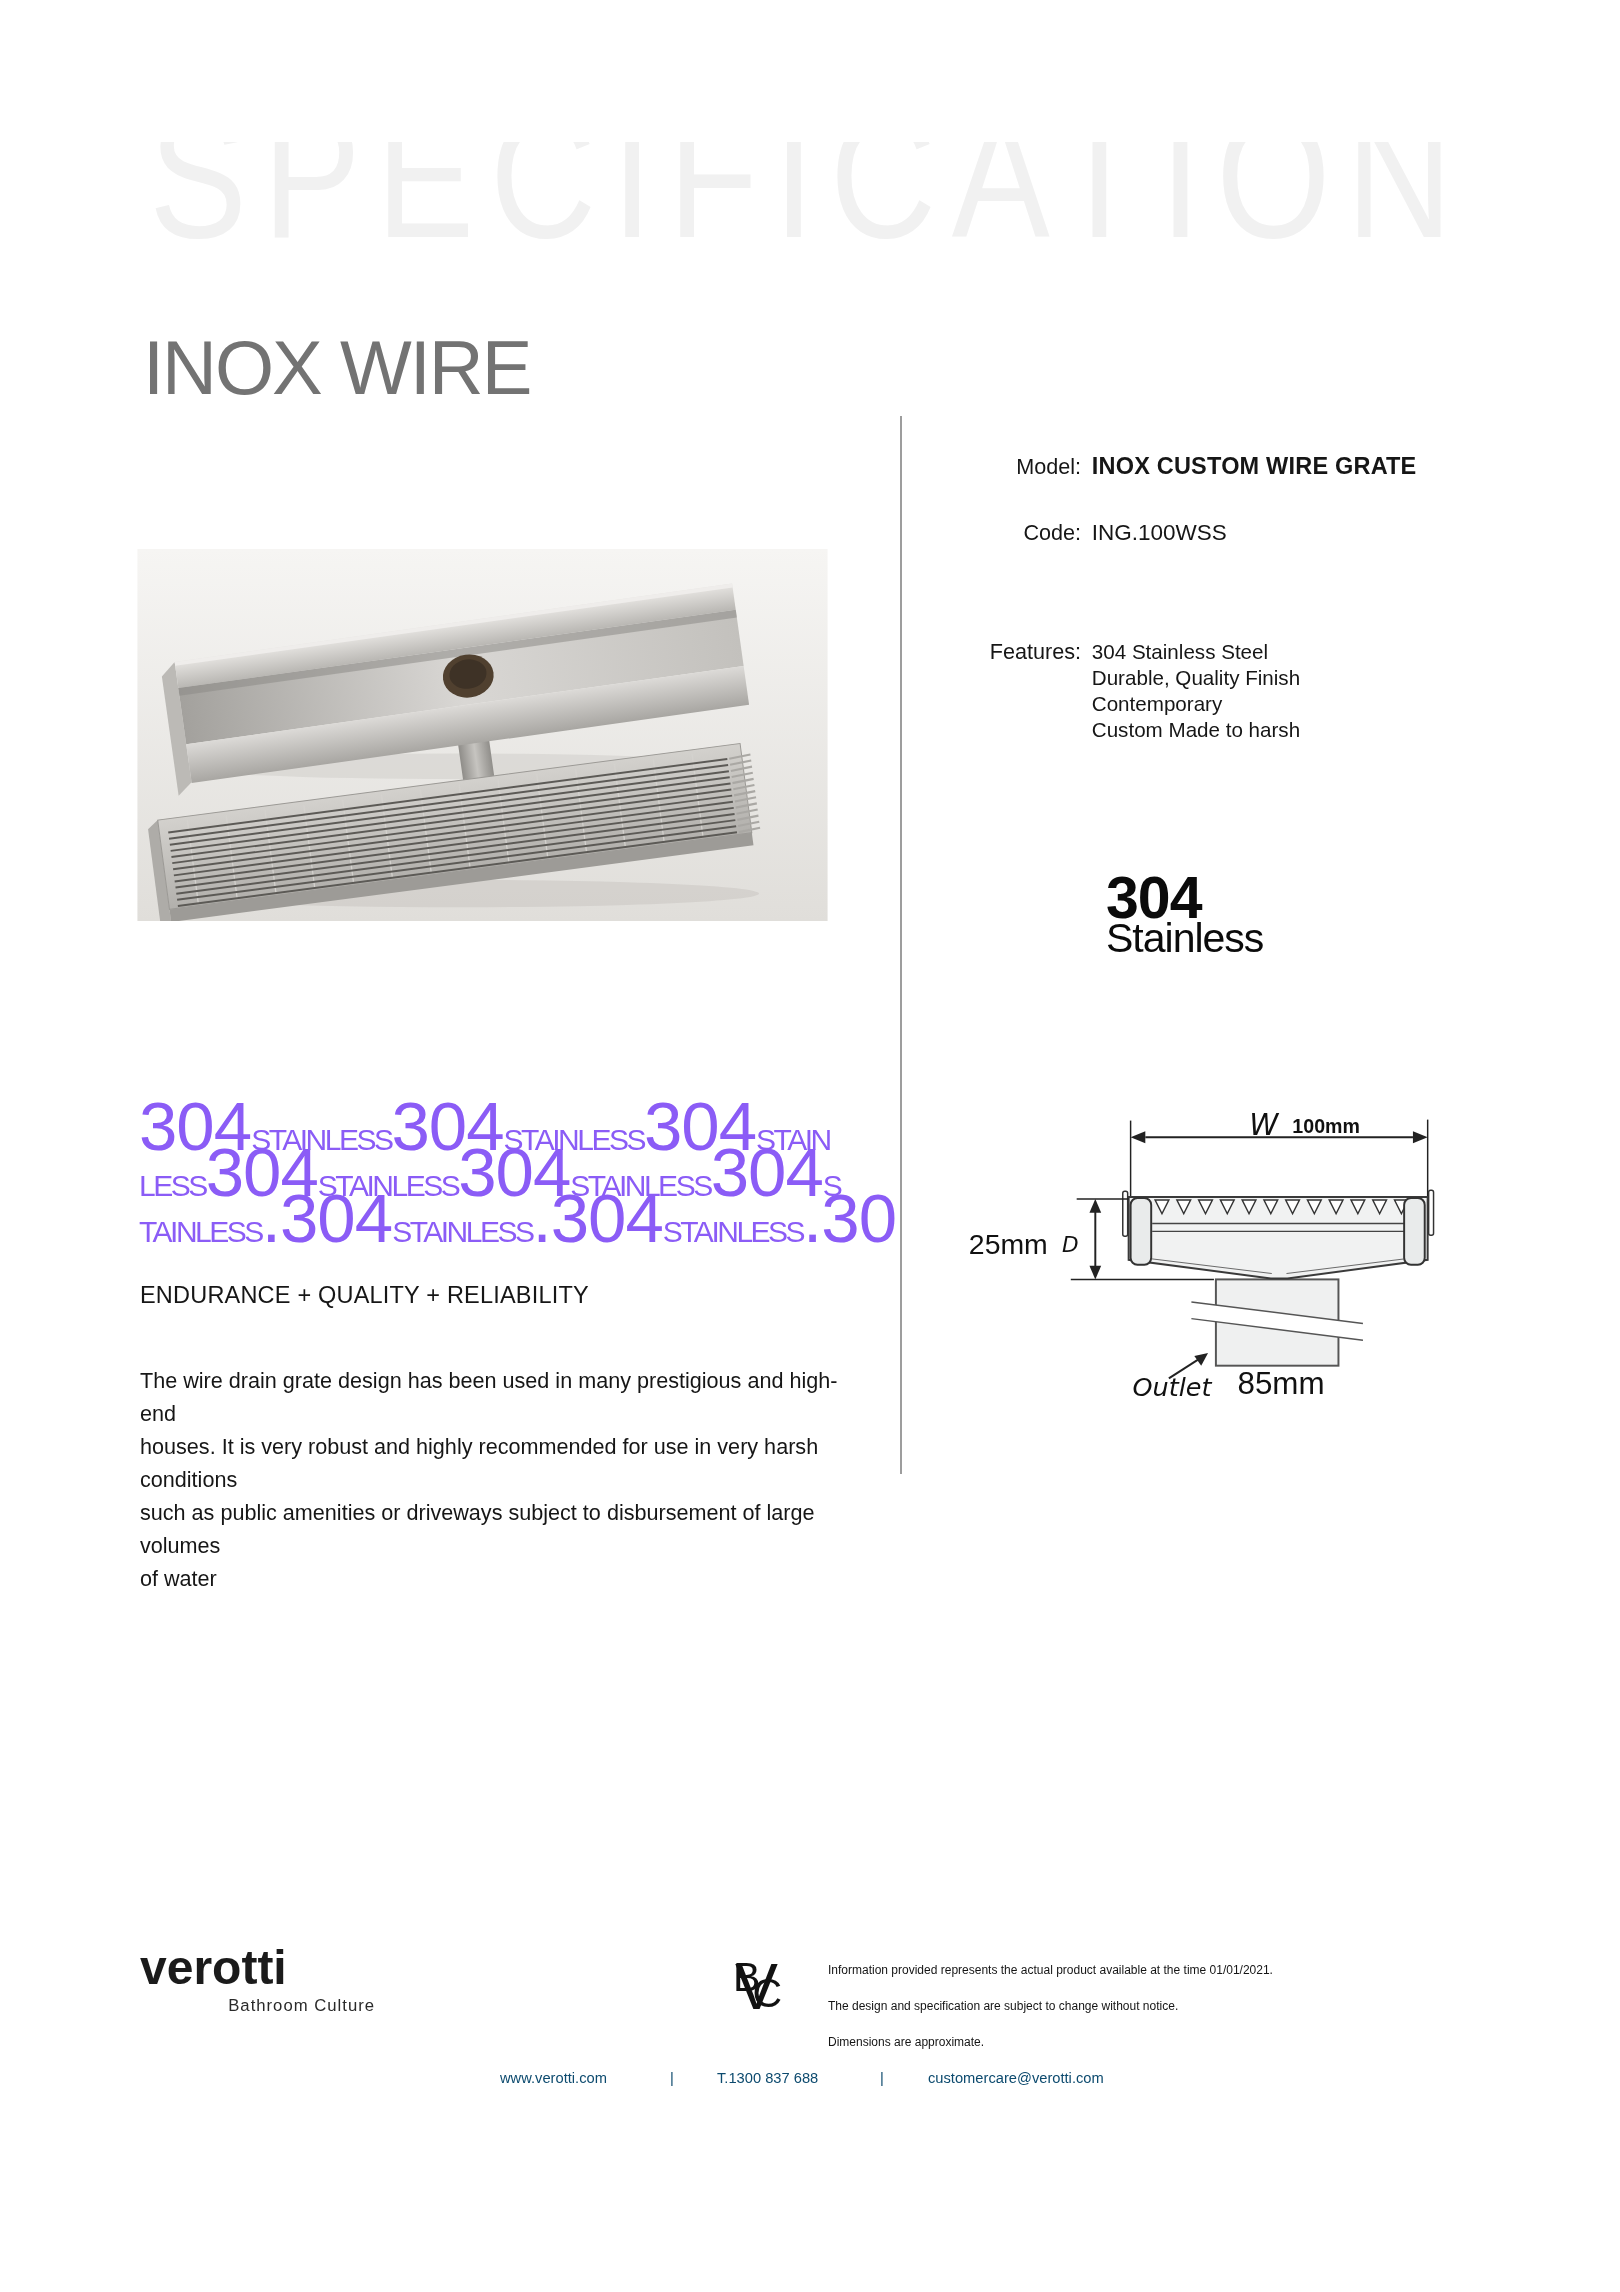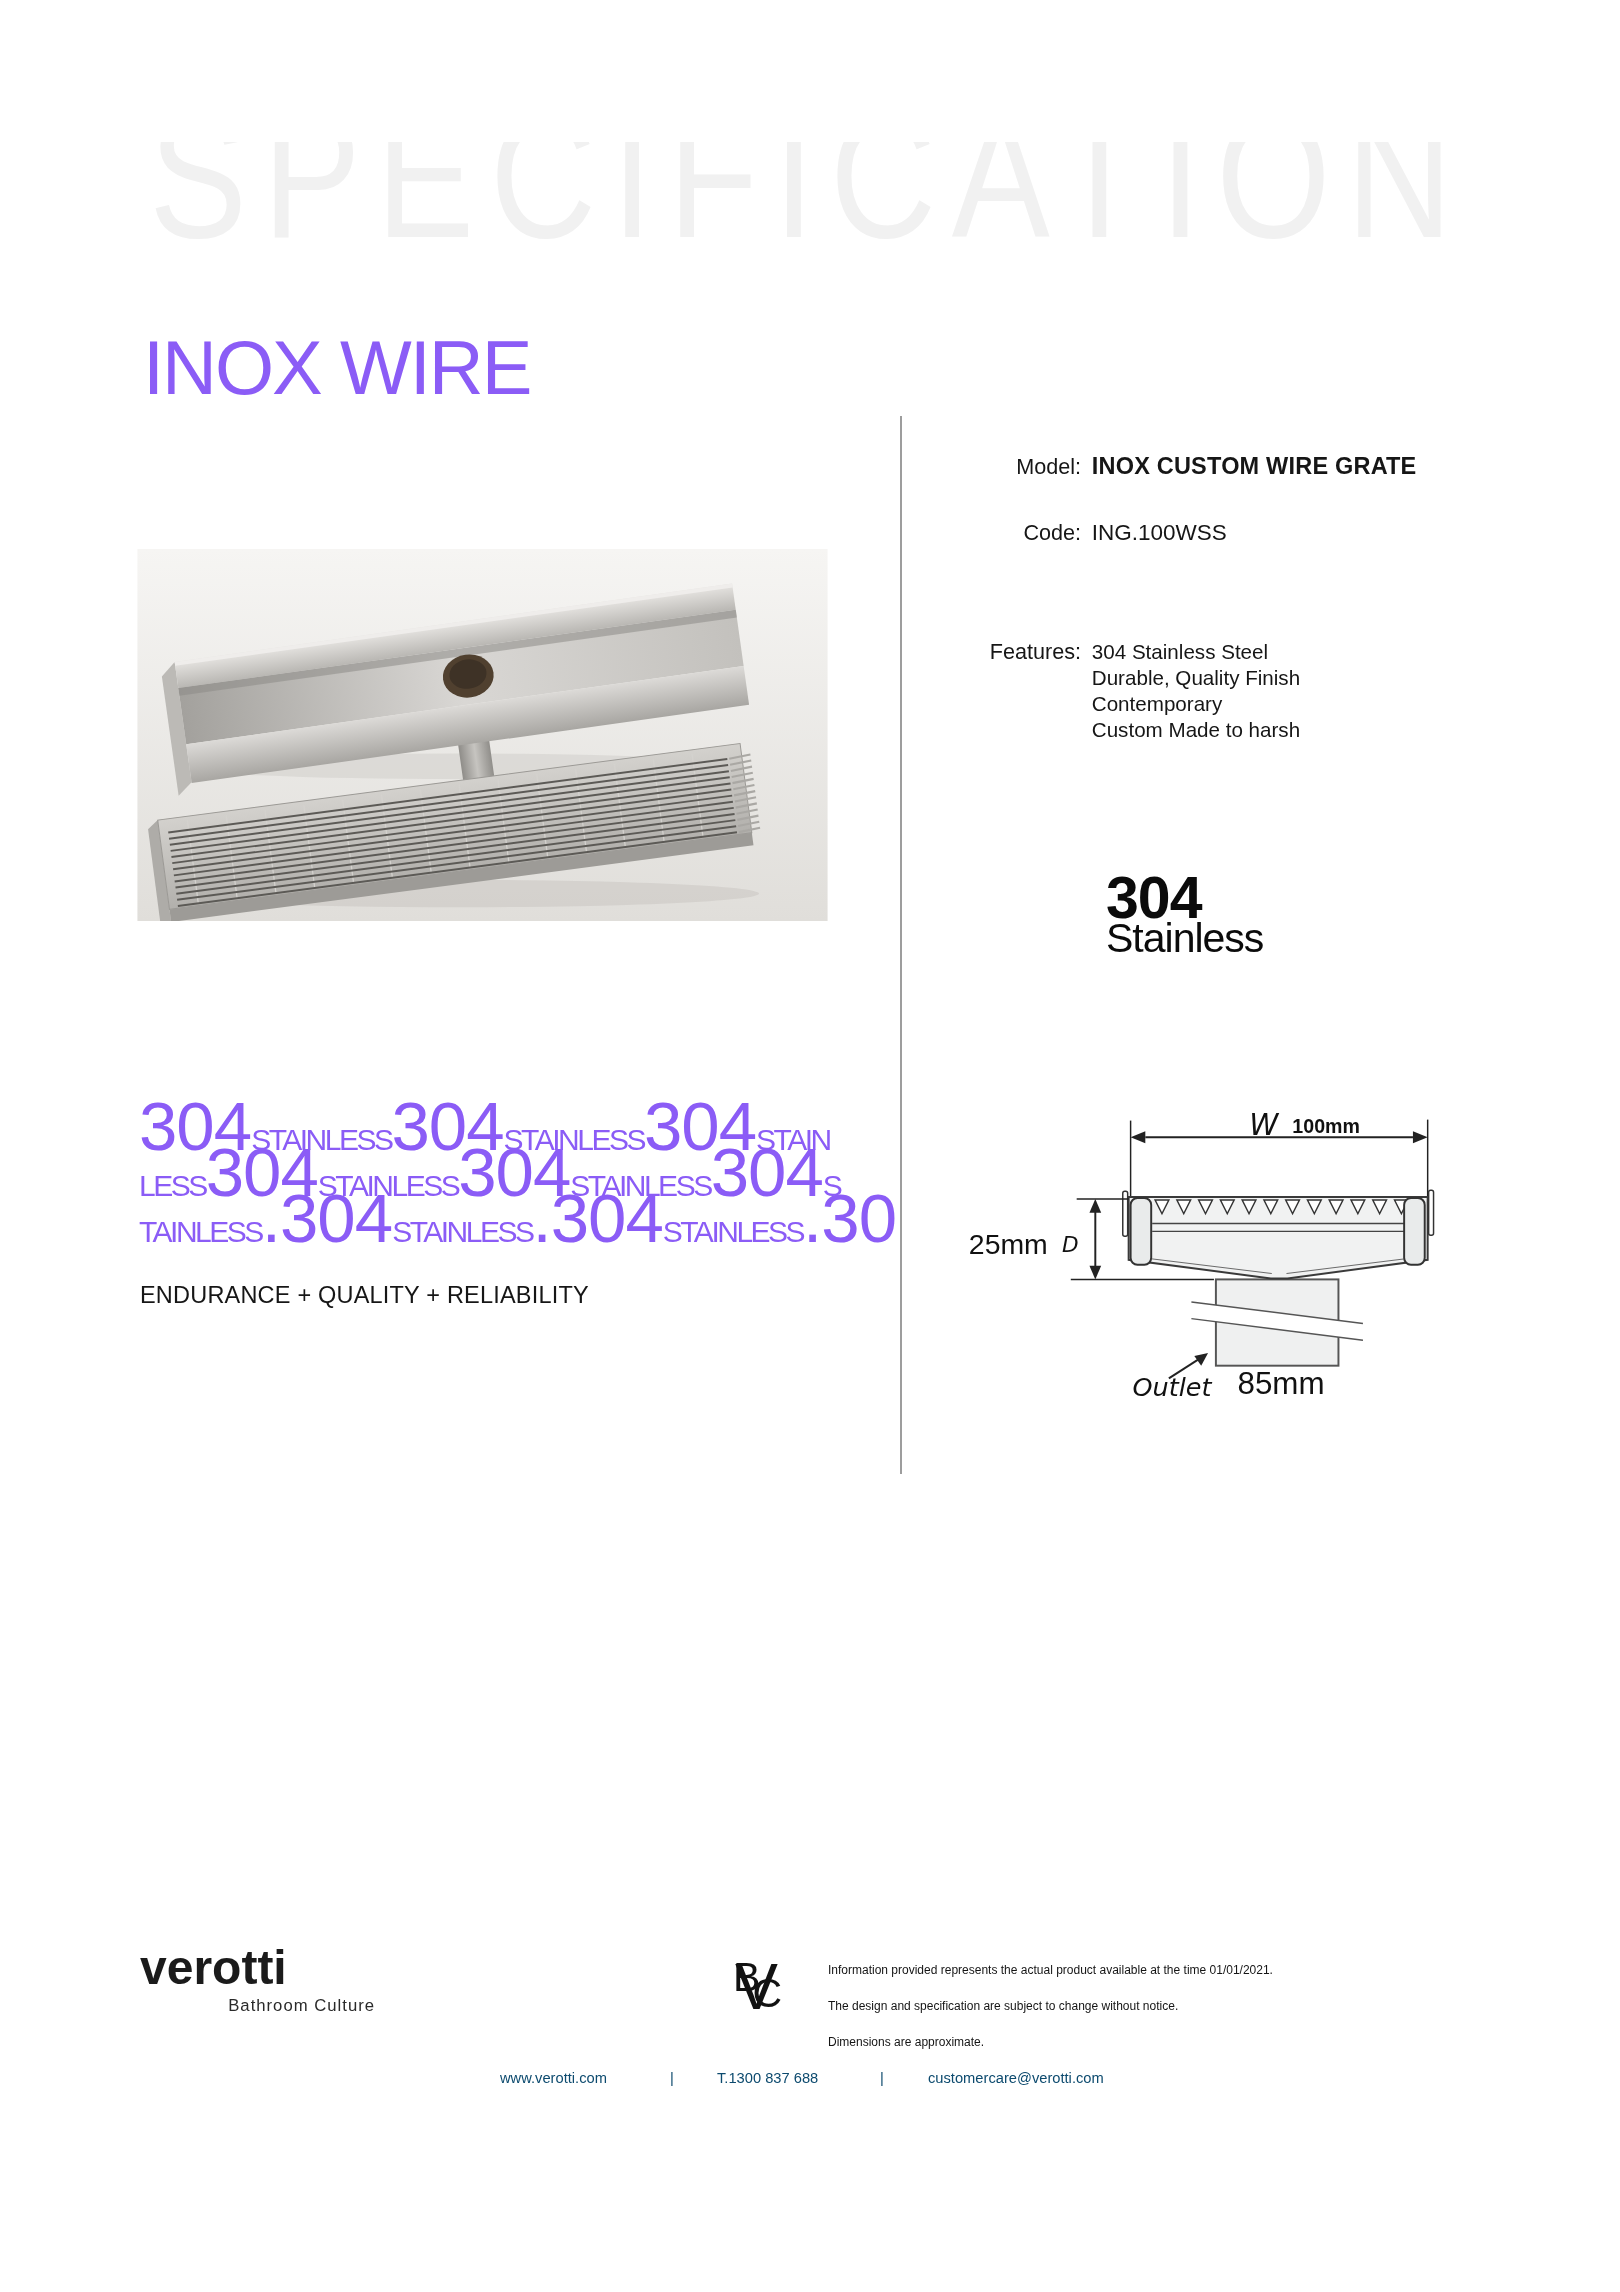--- a/index.html
+++ b/index.html
@@ -8,21 +8,21 @@
     position:relative; width:1620px; height:2293px; margin:0 auto;
     background:#ffffff; overflow:hidden;
     font-family:"Liberation Sans", sans-serif; color:#161616;
   }
   .abs { position:absolute; }
 
   
   .wm-svg { position:absolute; left:147px; top:142px; overflow:hidden; }
 
   
-  .title { position:absolute; left:143px; top:324px; font-size:76px; letter-spacing:-2px; color:#8b5cf6; white-space:nowrap; }
+  .title { position:absolute; left:143px; top:324px; font-size:76px; letter-spacing:-2px; color:#737373; white-space:nowrap; }
 
   
   .divider { position:absolute; left:900px; top:416px; width:2px; height:1058px; background:#9d9d9d; }
 
   
   .spec-row { position:absolute; left:961px; display:flex; align-items:baseline; }
   .spec-label { width:120px; text-align:right; font-size:21.6px; flex:none; }
   .spec-value { margin-left:10.8px; font-size:22.5px; }
   .spec-value.bold { font-weight:bold; font-size:23.5px; letter-spacing:0.2px; }
   .feature-line { font-size:20.6px; line-height:26px; }
@@ -197,20 +197,24 @@
     <div class="badge-word">Stainless</div>
   </div>
 
   <div class="pattern" id="pattern-block">
       <div class="p-line"><span class="b">304</span><span class="s">STAINLESS</span><span class="b">304</span><span class="s">STAINLESS</span><span class="b">304</span><span class="s">STAIN</span></div>
       <div class="p-line"><span class="s">LESS</span><span class="b">304</span><span class="s">STAINLESS</span><span class="b">304</span><span class="s">STAINLESS</span><span class="b">304</span><span class="s">S</span></div>
       <div class="p-line"><span class="s">TAINLESS</span><span class="b">.</span><span class="b">304</span><span class="s">STAINLESS</span><span class="b">.</span><span class="b">304</span><span class="s">STAINLESS</span><span class="b">.</span><span class="b">30</span></div>
     </div>
 
   <div class="tagline">ENDURANCE + QUALITY + RELIABILITY</div>
+  <div class="description">The wire drain grate design has been used in many prestigious and high-end
+houses. It is very robust and highly recommended for use in very harsh conditions
+such as public amenities or driveways subject to disbursement of large volumes
+of water</div>
 
   <svg class="abs" style="left:961px; top:1093px;" width="500" height="314" viewBox="0 0 510 320">
 
     <g stroke="#222" stroke-width="2">
       <line x1="188" y1="45" x2="461" y2="45"></line>
       <line x1="173" y1="28" x2="173" y2="110" stroke-width="1.5"></line>
       <line x1="476" y1="27" x2="476" y2="108" stroke-width="1.5"></line>
     </g>
     <polygon points="173,45 188,39 188,51" fill="#222"></polygon>
     <polygon points="476,45 461,39 461,51" fill="#222"></polygon>

